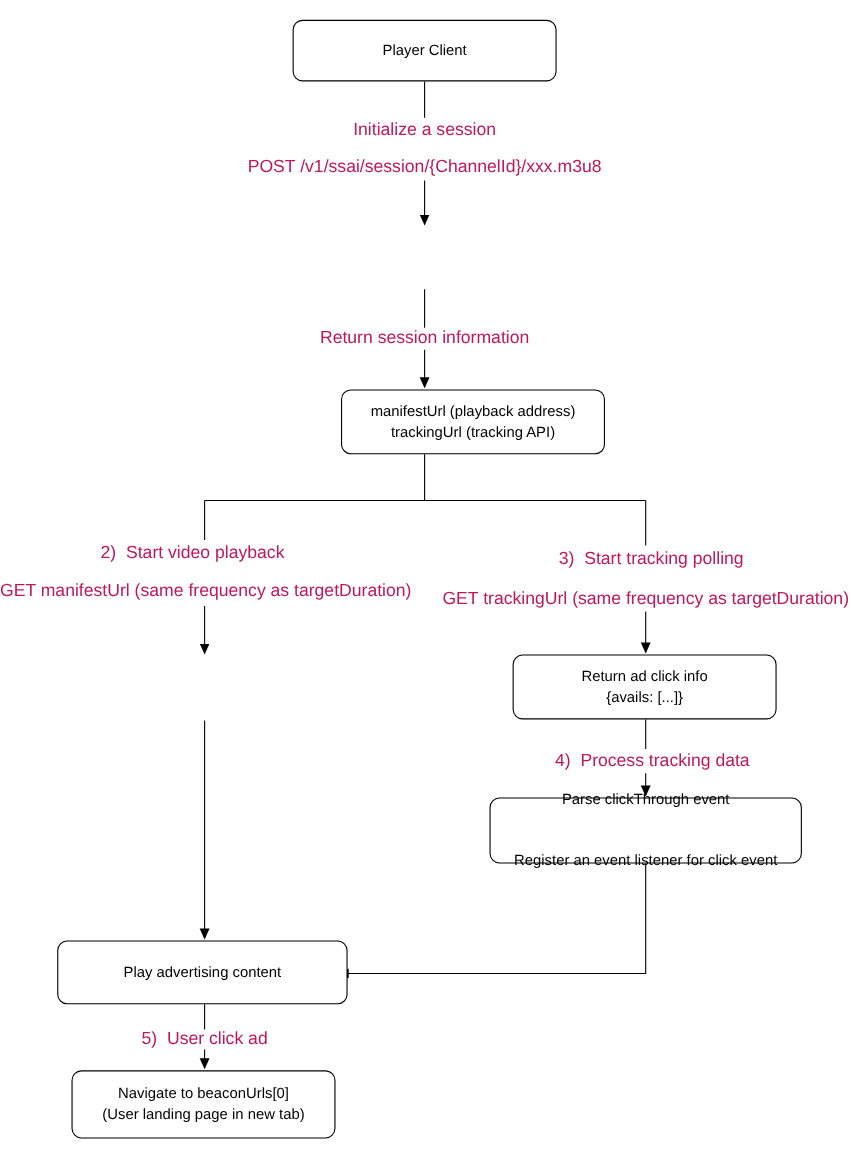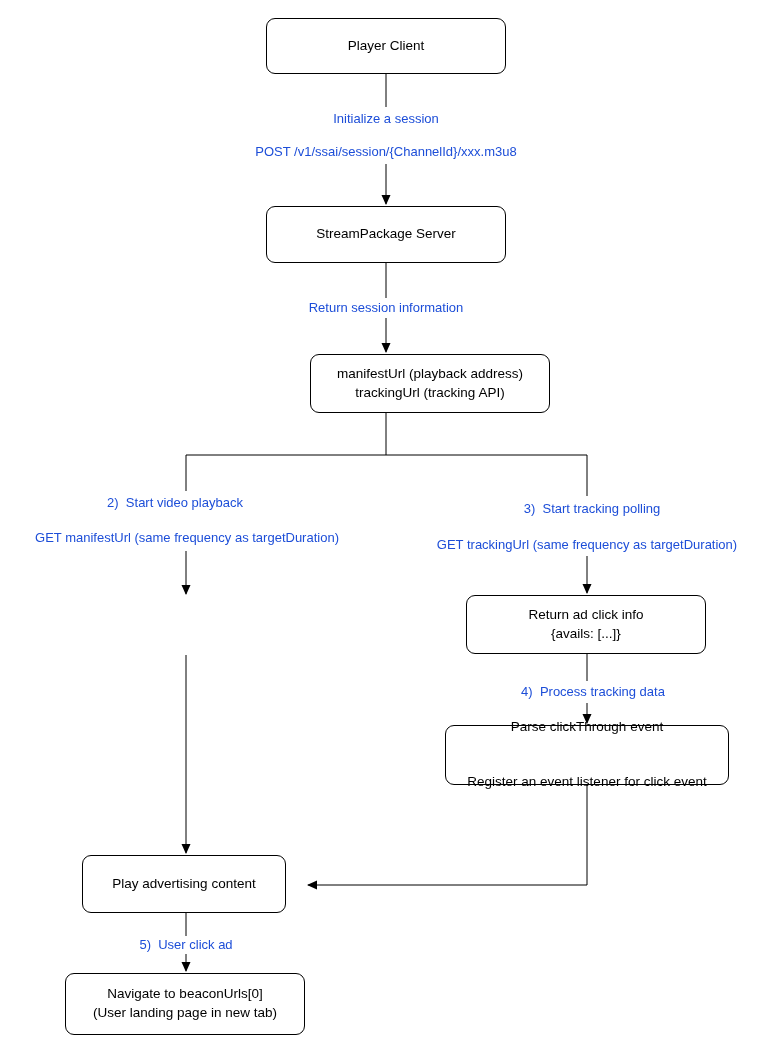--- a/index.html
+++ b/index.html
@@ -36,33 +36,33 @@
     text-align: center;
     font-size: 13.5px;
     line-height: 1.38;
     color: #000000;
   }
   .node span { display: block; white-space: pre; }
   .lbl {
     position: absolute;
     transform: translateX(-50%);
     white-space: pre;
-    font-size: 13px;
+    font-size: 16px;
     line-height: 18px;
-    color: #1d4ed8;
+    color: #be185d;
     background: transparent;
   }
   
   #n-player    { left: 266px; top: 18px;  width: 240px; height: 56px; }
   #n-server    { left: 266px; top: 206px; width: 240px; height: 57px; }
   #n-session   { left: 266px; top: 354px; width: 240px; height: 59px; margin-left: 44px; }
   #n-refresh   { left: 65px;  top: 596px; width: 240px; height: 59px; }
   #n-adclick   { left: 466px; top: 595px; width: 240px; height: 59px; }
   #n-parse     { left: 445px; top: 725px; width: 284px; height: 60px; gap: 36px; }
-  #n-play      { left: 82px;  top: 855px; width: 204px; height: 58px; }
+  #n-play      { left: 52px;  top: 855px; width: 264px; height: 58px; }
   #n-navigate  { left: 65px;  top: 973px; width: 240px; height: 62px; }
   
   #l-init      { left: 386px; top: 110px; }
   #l-post      { left: 386px; top: 143px; }
   #l-retsess   { left: 386px; top: 299px; }
   #l-step2     { left: 175px; top: 494px; }
   #l-getman    { left: 187px; top: 529px; }
   #l-step3     { left: 592px; top: 500px; }
   #l-gettrk    { left: 587px; top: 536px; }
   #l-step4     { left: 593px; top: 683px; }
@@ -105,23 +105,20 @@
 
       <path d="M186 913 V936"></path>
       <path d="M186 954 V971" marker-end="url(#arrow)"></path>
     </g>
   </svg>
 
   <div class="node" id="n-player">
     <span>Player Client</span>
   </div>
 
-  <div class="node" id="n-server">
-    <span>StreamPackage Server</span>
-  </div>
 
   <div class="node" id="n-session">
     <span>manifestUrl (playback address)</span>
     <span>trackingUrl (tracking API)</span>
   </div>
 
 
   <div class="node" id="n-adclick">
     <span>Return ad click info</span>
     <span>{avails: [...]}</span>

